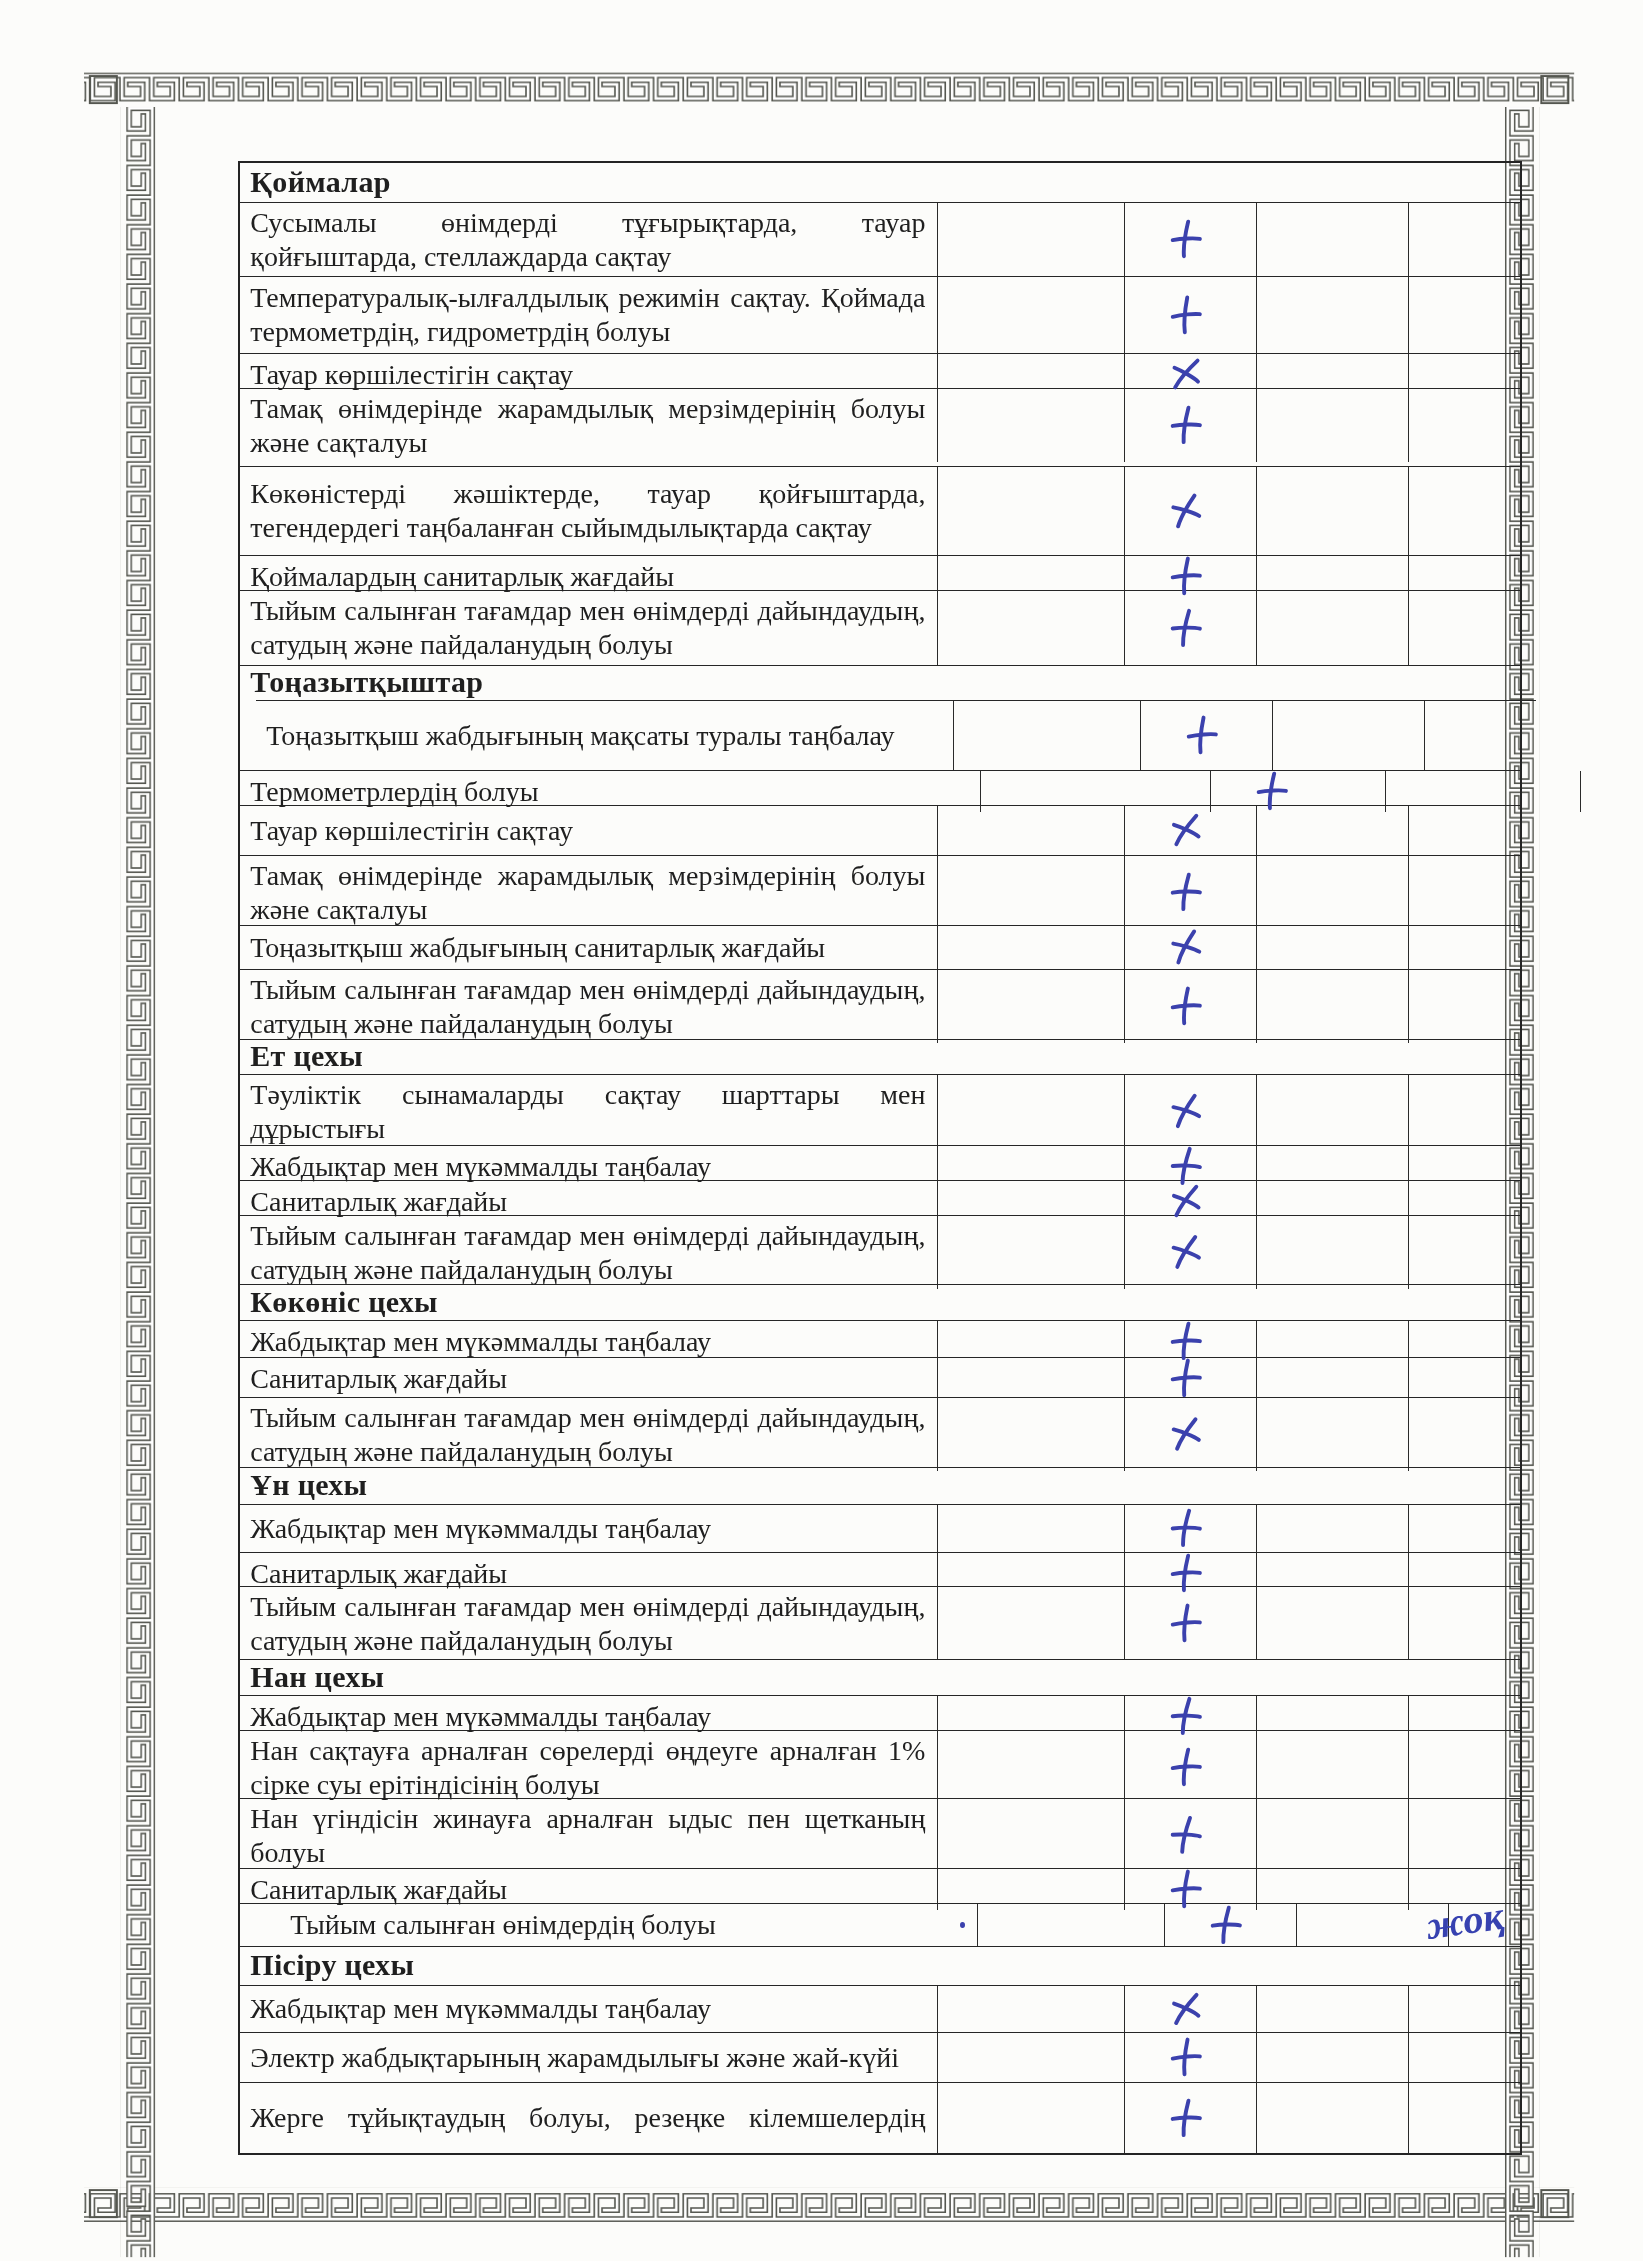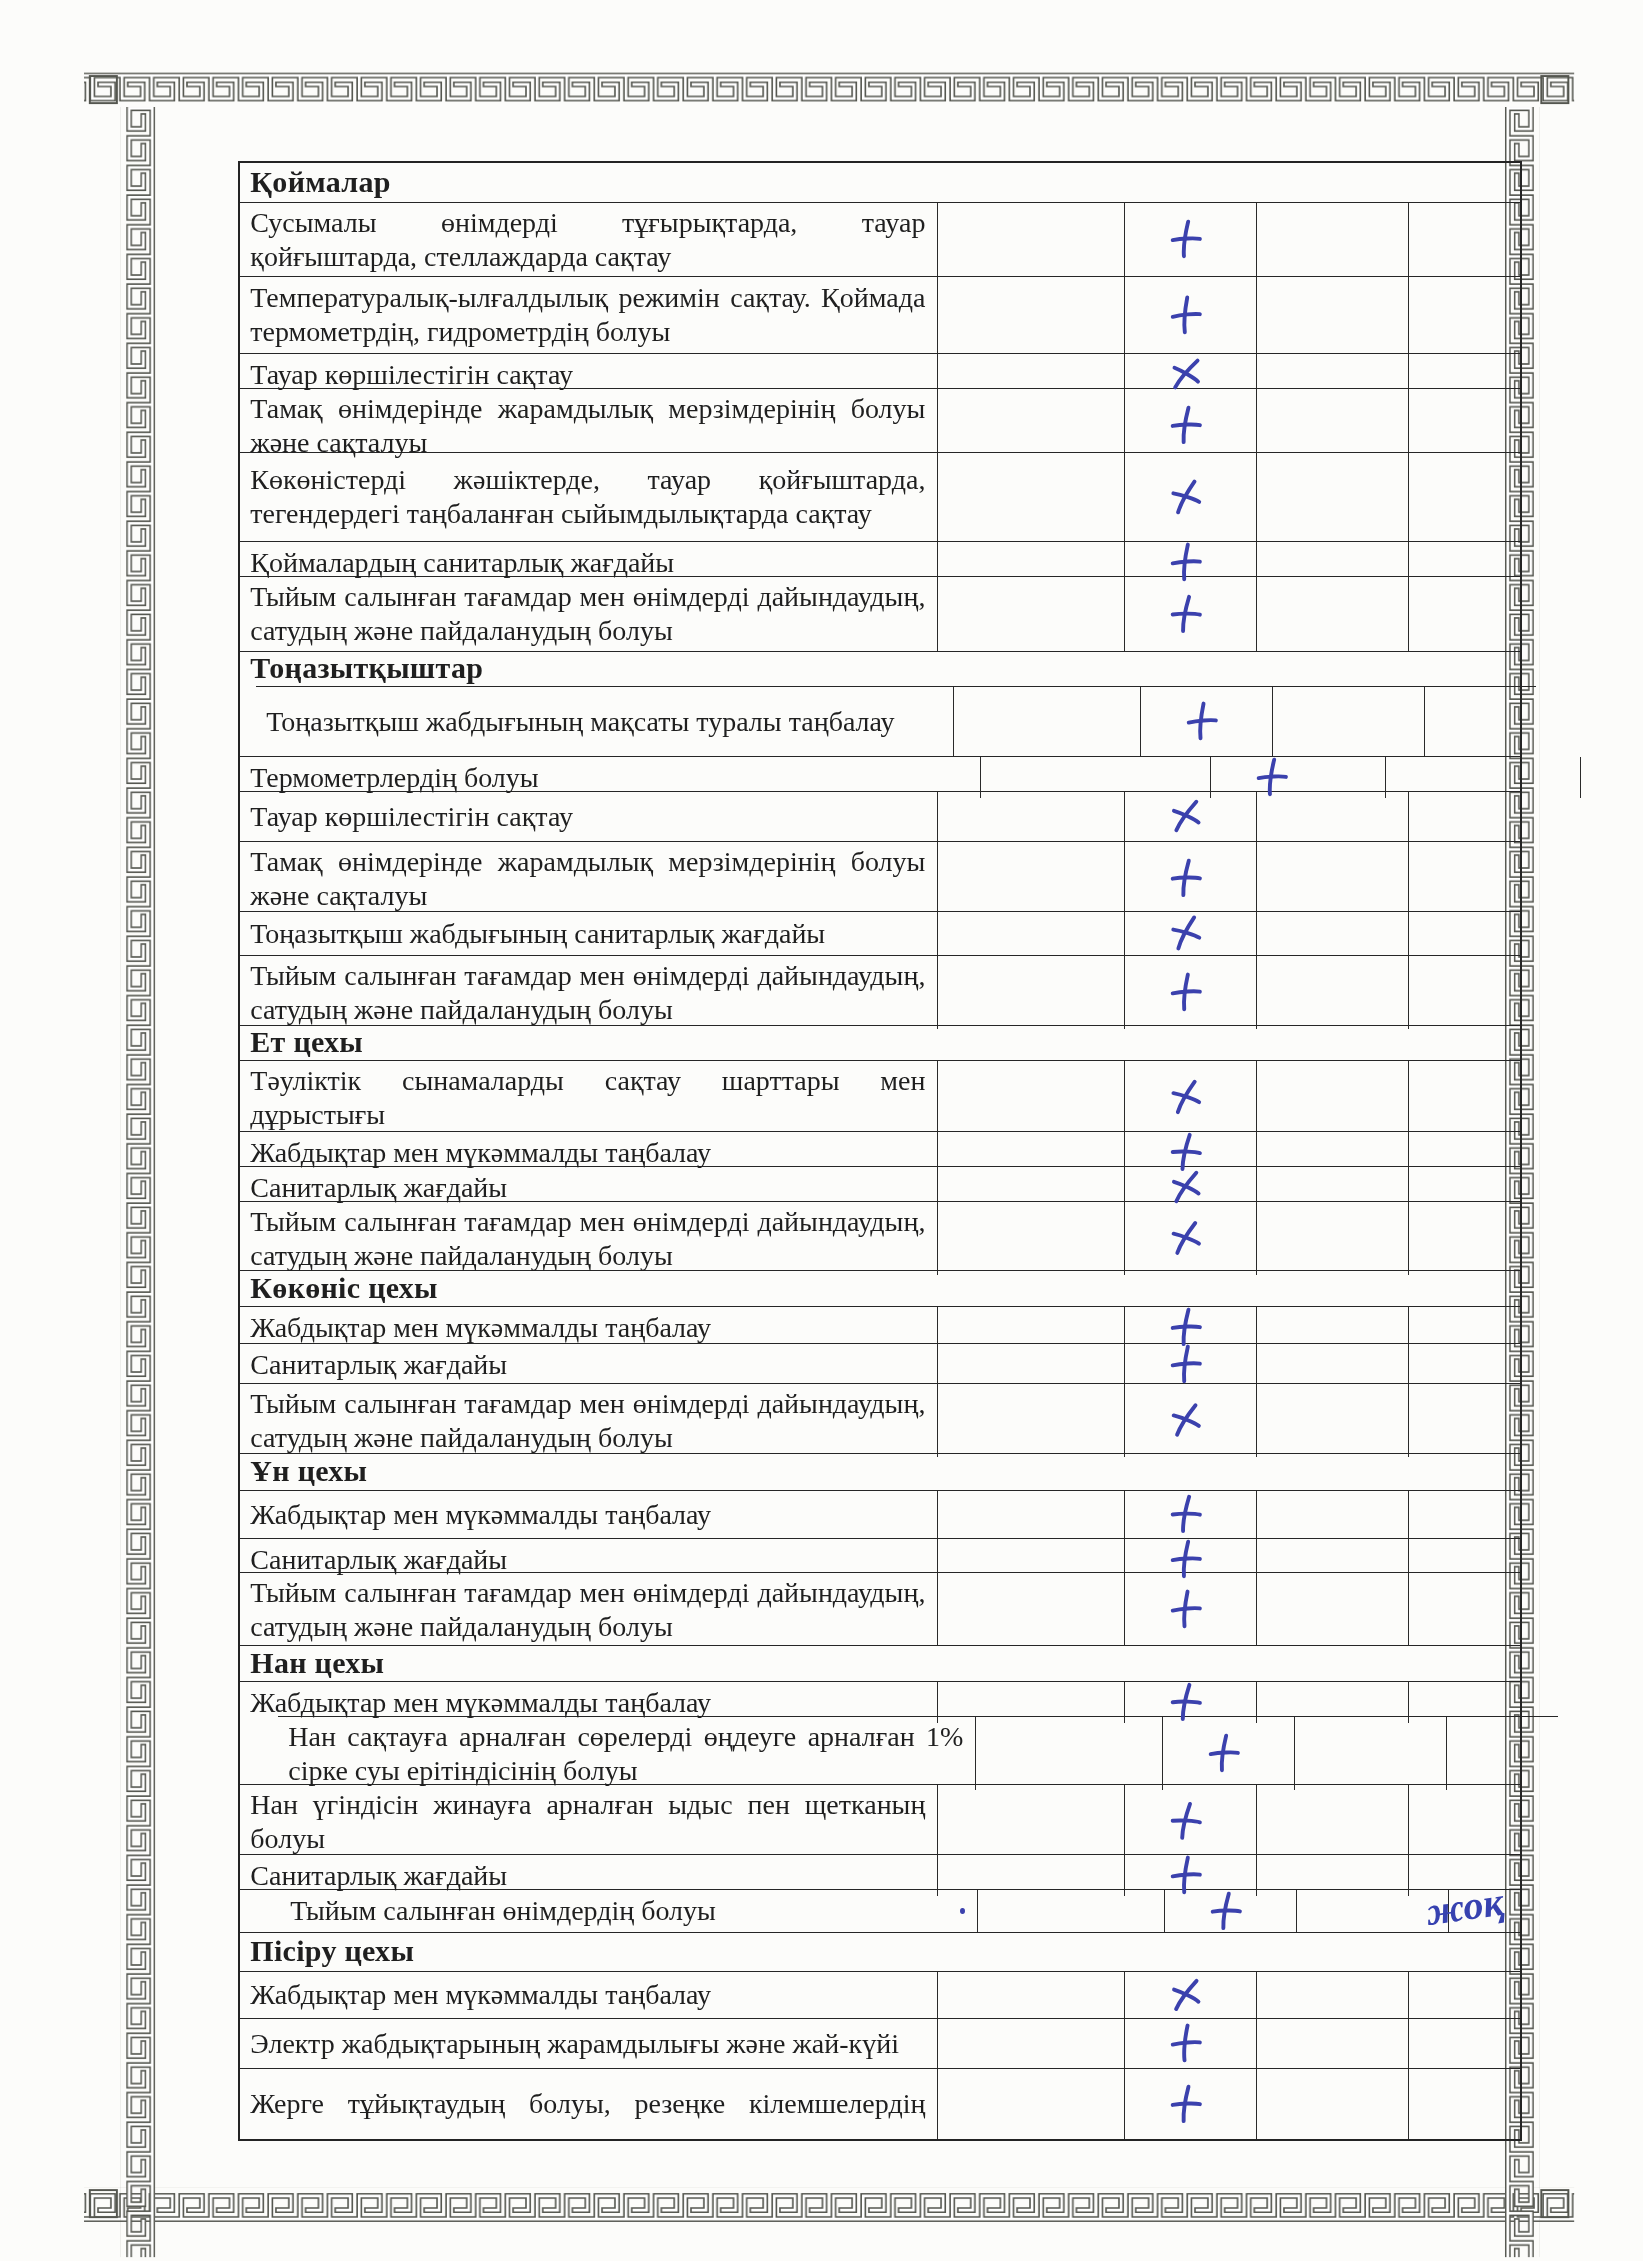--- a/index.html
+++ b/index.html
@@ -182,21 +182,21 @@
     <div class="cell c-blank1"></div>
     <div class="cell c-mark">
         <svg viewBox="0 0 60 68" class="mark" style="transform: rotate(6deg);">
           <path d="M31 4 C28 24 26 44 29 62"></path>
           <path d="M8 37 C22 33 44 30 53 31"></path>
         </svg>
       </div>
     <div class="cell c-blank2"></div>
     <div class="cell c-note"></div>
   </div>
-    <div class="row item-row" style="height: 89px;">
+    <div class="row item-row" style="height: 89px; margin-top: 14px;">
     <div class="cell c-text">
       <div class="txt">Көкөністерді жәшіктерде, тауар қойғыштарда, тегендердегі таңбаланған сыйымдылықтарда сақтау</div>
     </div>
     <div class="cell c-blank1"></div>
     <div class="cell c-mark">
         <svg viewBox="0 0 60 68" class="mark" style="transform: rotate(26deg);">
           <path d="M31 4 C28 24 26 44 29 62"></path>
           <path d="M8 37 C22 33 44 30 53 31"></path>
         </svg>
       </div>
@@ -477,21 +477,21 @@
     <div class="cell c-blank1"></div>
     <div class="cell c-mark">
         <svg viewBox="0 0 60 68" class="mark" style="transform: rotate(9deg);">
           <path d="M31 4 C28 24 26 44 29 62"></path>
           <path d="M8 37 C22 33 44 30 53 31"></path>
         </svg>
       </div>
     <div class="cell c-blank2"></div>
     <div class="cell c-note"></div>
   </div>
-    <div class="row item-row" style="height: 68px; margin-left: 38px;">
+    <div class="row item-row" style="height: 68px;">
     <div class="cell c-text">
       <div class="txt">Нан сақтауға арналған сөрелерді өңдеуге арналған 1% сірке суы ерітіндісінің болуы</div>
     </div>
     <div class="cell c-blank1"></div>
     <div class="cell c-mark">
         <svg viewBox="0 0 60 68" class="mark" style="transform: rotate(5deg);">
           <path d="M31 4 C28 24 26 44 29 62"></path>
           <path d="M8 37 C22 33 44 30 53 31"></path>
         </svg>
       </div>

